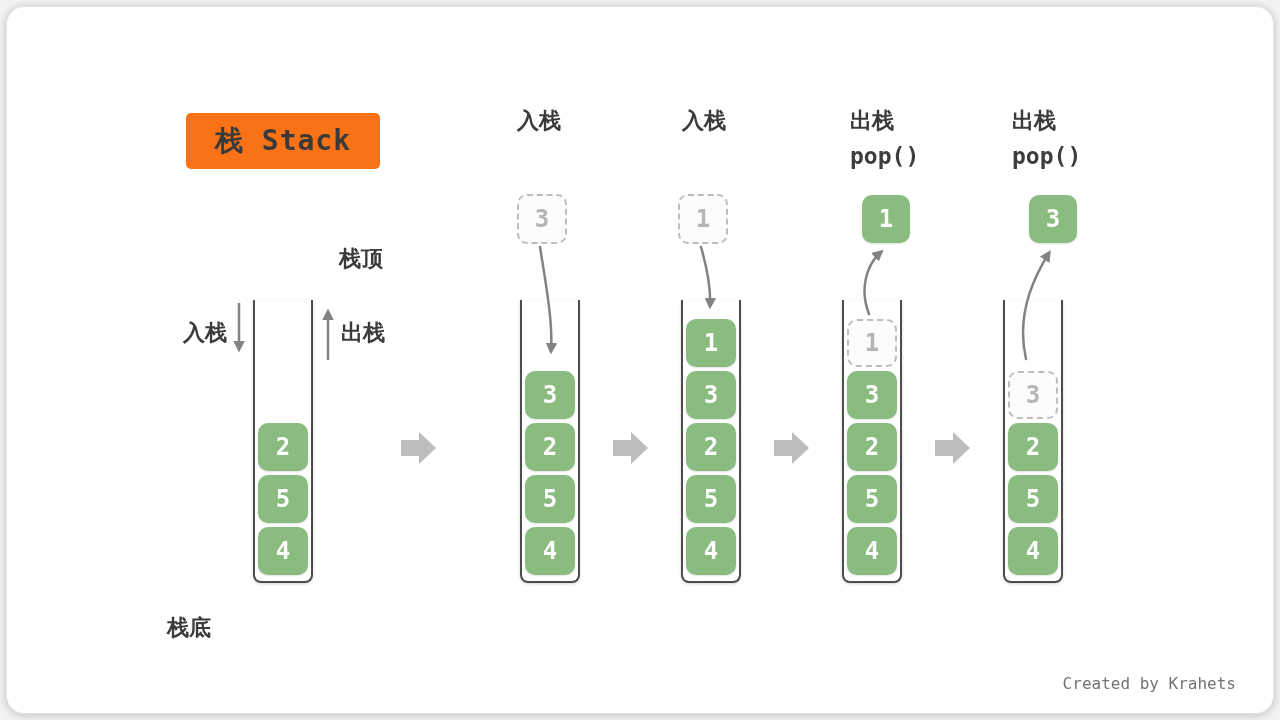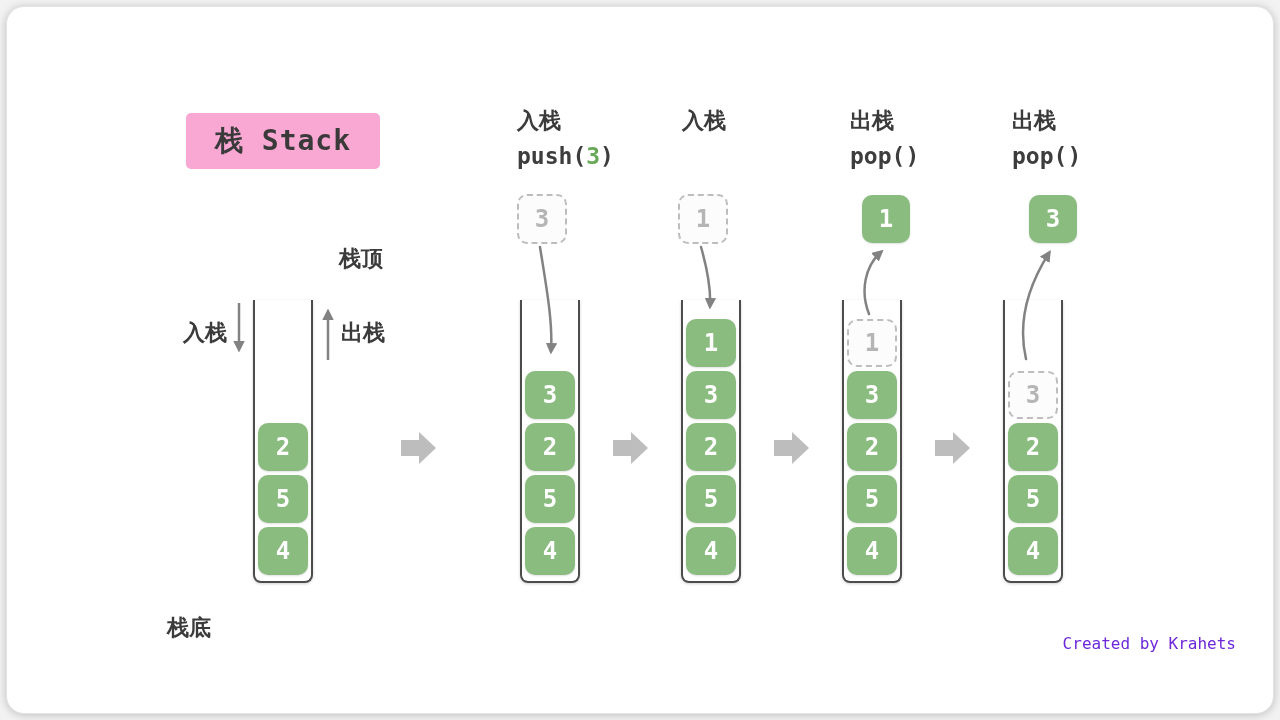--- a/index.html
+++ b/index.html
@@ -2,21 +2,21 @@
 <html><head>
 <meta charset="utf-8">
 <style>
   html,body{margin:0;padding:0;background:#f2f2f2;}
   body{width:1280px;height:720px;position:relative;overflow:hidden;
        font-family:"Liberation Sans","DejaVu Sans",sans-serif;}
   .card{position:absolute;left:6px;top:6px;right:6px;bottom:6px;background:#ffffff;
         border:1px solid #e3e3e3;border-radius:18px;
         box-shadow:0 1px 8px rgba(0,0,0,0.22);}
   .title-box{position:absolute;left:186px;top:113px;width:194px;height:56px;
-             background:#f9a8d4;border-radius:5px;display:flex;align-items:center;
+             background:#f97316;border-radius:5px;display:flex;align-items:center;
              justify-content:center;font-family:"DejaVu Sans Mono",monospace;
              font-size:28px;font-weight:600;color:#3a3a3a;letter-spacing:1px;}
   .op{position:absolute;top:106px;width:160px;}
   .op-name{font-size:22px;font-weight:700;color:#3b3b3b;height:30px;}
   .op-code{margin-top:7px;font-family:"DejaVu Sans Mono",monospace;
            font-size:23px;font-weight:600;color:#3d3d3d;}
   .op-code .arg{color:#67a957;font-weight:700;}
   .side-label{position:absolute;font-size:22px;font-weight:700;color:#3b3b3b;}
   .stack{position:absolute;top:300px;width:60px;height:283px;box-sizing:border-box;
          border:2px solid #4c4c4c;border-top:none;border-radius:0 0 8px 8px;
@@ -27,34 +27,33 @@
          color:#ffffff;display:flex;align-items:center;justify-content:center;
          font-family:"DejaVu Sans Mono",monospace;font-size:24px;font-weight:600;
          box-shadow:0 1px 2px rgba(0,0,0,0.12);}
   .ghost{width:50px;height:48px;flex:0 0 48px;box-sizing:border-box;border-radius:10px;
          border:2px dashed #bdbdbd;background:#fcfcfc;color:#b5b5b5;
          display:flex;align-items:center;justify-content:center;
          font-family:"DejaVu Sans Mono",monospace;font-size:24px;font-weight:600;}
   .float{position:absolute;top:194px;width:50px;height:50px;}
   .float.ghost{position:absolute;}
   .float.block{position:absolute;width:48px;height:48px;top:195px;}
-  .watermark{position:absolute;right:44px;top:634px;
-             font-family:"DejaVu Sans Mono",monospace;font-size:16px;color:#6d28d9;}
+  .watermark{position:absolute;right:44px;top:674px;
+             font-family:"DejaVu Sans Mono",monospace;font-size:16px;color:#737373;}
   svg.overlay{position:absolute;left:0;top:0;pointer-events:none;}
 </style>
 </head>
 <body>
 
 <div class="card"></div>
 
 <div class="title-box">栈 Stack</div>
 
 <div class="op" style="left:517px">
   <div class="op-name">入栈</div>
-  <div class="op-code"><span>push(</span><span class="arg">3</span><span>)</span></div>
 </div>
 <div class="op" style="left:682px">
   <div class="op-name">入栈</div>
 </div>
 <div class="op" style="left:850px">
   <div class="op-name">出栈</div>
   <div class="op-code"><span>pop(</span><span class="arg"></span><span>)</span></div>
 </div>
 <div class="op" style="left:1012px">
   <div class="op-name">出栈</div>

